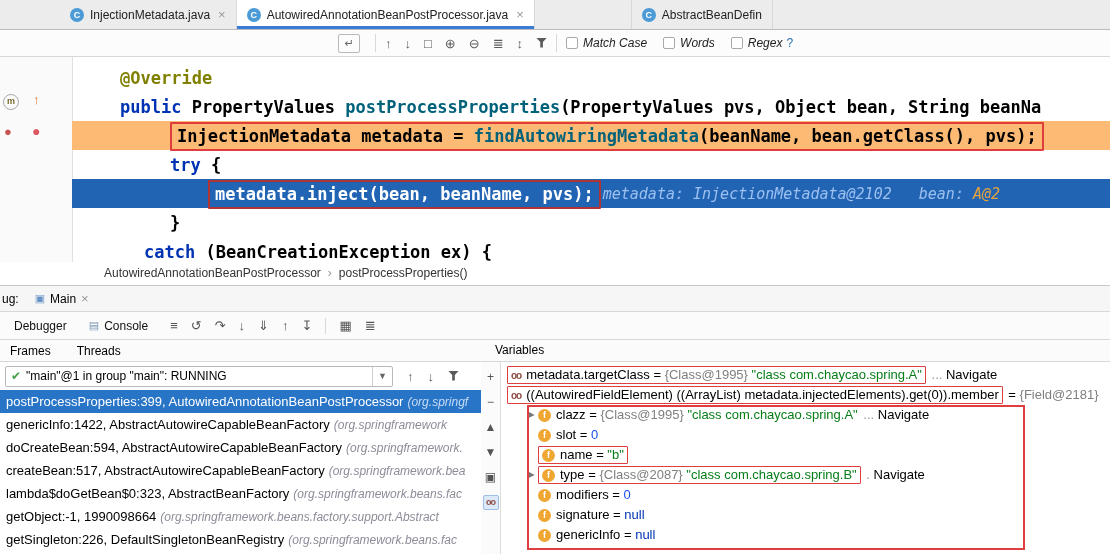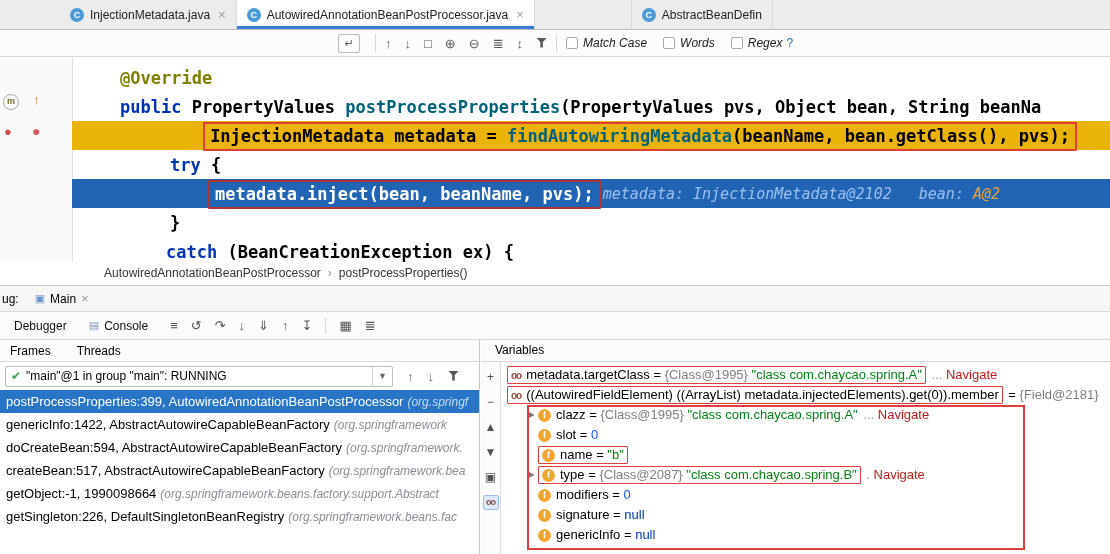--- a/index.html
+++ b/index.html
@@ -39,21 +39,21 @@
   .g-icon{position:absolute;}
   [data-name="method-marker-icon"]{left:3px;top:37px;width:14px;height:14px;border:1px solid #A8A8A8;
       border-radius:50%;color:#7A6A2F;font:bold 9px "Liberation Sans",sans-serif;text-align:center;line-height:13px;}
   [data-name="override-marker-icon"]{left:33px;top:35px;color:#D77532;font:bold 13px "Liberation Sans",sans-serif;}
   [data-name="mute-breakpoint-icon"]{left:4px;top:67px;color:#C75450;font-size:13px;}
   [data-name="breakpoint-icon"]{left:32px;top:66px;color:#DB5860;font-size:14px;}
   .code{position:absolute;left:72px;top:0;right:0;bottom:0;padding-top:6px;}
   .code-line{height:29px;line-height:29px;white-space:pre;
              font-family:"DejaVu Sans Mono",monospace;font-size:17px;font-weight:bold;}
   .bg-exec{background:#2264B4;}
-  .bg-breakpoint{background:#eab308;text-align:center;}
+  .bg-breakpoint{background:#fdba74;}
   .code-inner{display:inline-block;vertical-align:middle;}
   .ed-box{border:2px solid #E03E3E;padding:0 5px;height:25px;line-height:25px;border-radius:1px;}
   .bg-exec .ed-box{border-color:#B03434;}
   .tk-ann{color:#808000}.tk-kw{color:#0033B3}.tk-method{color:#00627A}.tk-plain{color:#000}.tk-exec{color:#fff}
   .inline-hint{margin-left:2px;font-size:15px;font-weight:normal;}
   .tk-hint{color:#9CC0F0;font-style:italic}
   .tk-hint-warm{color:#E8A33D;font-style:italic}
 
   
   .breadcrumbs{position:absolute;left:0;top:262px;width:100%;height:24px;background:#fff;
@@ -71,21 +71,21 @@
 
   .dbg-toolbar{position:absolute;left:0;top:312px;width:100%;height:28px;background:#FBFBFB;
                border-bottom:1px solid #D8D8D8;display:flex;align-items:center;box-sizing:border-box;}
   .view-tabs{display:flex;align-items:center;gap:22px;margin-left:14px;font-size:12px;color:#111;}
   .vtab{display:flex;align-items:center;gap:5px;}
   .vtab-icon{color:#7E99B8;font-size:11px;}
   .dbg-icons{display:flex;align-items:center;gap:13px;margin-left:22px;color:#555;font-size:13px;}
   .tool-sep{width:1px;height:16px;background:#D8D8D8;}
 
   .dbg-content{position:absolute;left:0;top:340px;right:0;bottom:0;}
-  .frames-panel{position:absolute;left:0;top:0;bottom:0;width:480px;border-right:1px solid #C9C9C9;
+  .frames-panel{position:absolute;left:0;top:0;bottom:0;width:528px;border-right:1px solid #C9C9C9;
                 box-sizing:border-box;background:#ef4444;}
   .panel-tabs{height:22px;border-bottom:1px solid #D8D8D8;display:flex;align-items:center;gap:26px;
               padding-left:10px;font-size:12px;box-sizing:border-box;background:#FBFBFB;color:#000;}
   .thread-row{height:28px;display:flex;align-items:center;background:#fff;box-sizing:border-box;}
   .thread-combo{display:flex;align-items:center;width:388px;height:21px;border:1px solid #B9B9B9;
                 border-radius:2px;margin-left:5px;background:#fff;box-sizing:border-box;}
   .check-icon{color:#43A047;font-size:12px;margin:0 5px;flex:none;}
   .thread-text{font-size:12px;color:#000;flex:1;white-space:nowrap;overflow:hidden;}
   .combo-caret{color:#666;font-size:9px;padding:0 5px;border-left:1px solid #CFCFCF;margin-left:4px;
                align-self:stretch;display:flex;align-items:center;flex:none;}
@@ -111,21 +111,21 @@
              padding-top:3px;box-sizing:border-box;}
   .var-row{height:20px;line-height:20px;display:flex;align-items:center;white-space:nowrap;font-size:13px;}
   .tree-arrow{width:13px;flex:none;color:#777;font-size:8px;text-align:center;}
   .watch-icon{font:bold 10px "Liberation Sans",sans-serif;color:#8D4A43;letter-spacing:-1px;margin-right:5px;flex:none;}
   .field-icon{width:13px;height:13px;border-radius:50%;background:#F0A732;color:#fff;
               font:bold 9px "Liberation Sans",sans-serif;text-align:center;line-height:13px;margin-right:5px;flex:none;}
   .var-wrap{display:flex;align-items:center;}
   .var-wrap.var-box{border:1px solid #E03E3E;padding:0 3px;height:18px;box-sizing:border-box;border-radius:1px;}
   .var-wrap span,.var-after span{white-space:pre;}
   .vs-name{color:#000}.vs-plain{color:#000}.vs-ref{color:#7F7F7F}.vs-str{color:#067D17}
-  .vs-num{color:#1750EB}.vs-kw{color:#0033B3}.vs-dots{color:#9A9A9A}.vs-link{color:#b91c1c}
+  .vs-num{color:#1750EB}.vs-kw{color:#0033B3}.vs-dots{color:#9A9A9A}.vs-link{color:#000000}
   .var-after{margin-left:2px;display:flex;align-items:center;}
   .subtree-box{position:absolute;left:26px;top:43px;width:494px;height:141px;border:2px solid #E03E3E;
                pointer-events:none;z-index:5;}
 </style>
 </head>
 <body>
 
 <div class="app" data-name="ide-window">
 
   <div class="tabbar" data-name="editor-tab-strip">
@@ -184,21 +184,21 @@
         <span class="g-icon" data-name="mute-breakpoint-icon">●</span>
         <span class="g-icon" data-name="breakpoint-icon">●</span>
       </div>
     <div class="code" data-name="code-lines">
         <div class="code-line" data-name="code-line"><span class="code-inner" data-name="code-text" style="margin-left: 48px;"><span class="tk-ann" data-name="text-token">@Override</span></span></div>
         <div class="code-line" data-name="code-line"><span class="code-inner" data-name="code-text" style="margin-left: 48px;"><span class="tk-kw" data-name="text-token">public </span><span class="tk-plain" data-name="text-token">PropertyValues </span><span class="tk-method" data-name="text-token">postProcessProperties</span><span class="tk-plain" data-name="text-token">(PropertyValues pvs, Object bean, String beanNa</span></span></div>
         <div class="code-line bg-breakpoint" data-name="code-line"><span class="code-inner ed-box" data-name="code-text" style="margin-left: 98px;"><span class="tk-plain" data-name="text-token">InjectionMetadata metadata = </span><span class="tk-method" data-name="text-token">findAutowiringMetadata</span><span class="tk-plain" data-name="text-token">(beanName, bean.getClass(), pvs);</span></span></div>
         <div class="code-line" data-name="code-line"><span class="code-inner" data-name="code-text" style="margin-left: 98px;"><span class="tk-kw" data-name="text-token">try </span><span class="tk-plain" data-name="text-token">{</span></span></div>
         <div class="code-line bg-exec" data-name="code-line"><span class="code-inner ed-box" data-name="code-text" style="margin-left: 136px;"><span class="tk-exec" data-name="text-token">metadata.inject(bean, beanName, pvs);</span></span><span class="inline-hint" data-name="debugger-inline-hint"><span class="tk-hint" data-name="text-token">metadata: InjectionMetadata@2102</span><span class="tk-hint" data-name="text-token">   bean: </span><span class="tk-hint-warm" data-name="text-token">A@2</span></span></div>
         <div class="code-line" data-name="code-line"><span class="code-inner" data-name="code-text" style="margin-left: 98px;"><span class="tk-plain" data-name="text-token">}</span></span></div>
-        <div class="code-line" data-name="code-line"><span class="code-inner" data-name="code-text" style="margin-left: 94px;"><span class="tk-kw" data-name="text-token">catch </span><span class="tk-plain" data-name="text-token">(BeanCreationException ex) {</span></span></div>
+        <div class="code-line" data-name="code-line"><span class="code-inner" data-name="code-text" style="margin-left: 72px;"><span class="tk-kw" data-name="text-token">catch </span><span class="tk-plain" data-name="text-token">(BeanCreationException ex) {</span></span></div>
       </div>
   </div>
 
   <div class="breadcrumbs" data-name="breadcrumb"><span class="bc-item" data-name="breadcrumb-item">AutowiredAnnotationBeanPostProcessor</span><span class="bc-sep" data-name="breadcrumb-separator-icon">›</span><span class="bc-item" data-name="breadcrumb-item">postProcessProperties()</span></div>
 
   <div class="dbg-header" data-name="debug-window-header">
     <span class="dbg-label" data-name="debug-window-label">ug:</span>
     <span class="dbg-tab" data-name="tab-main">
       <span class="dbg-tab-icon" data-name="window-icon">▣</span>
       <span class="dbg-tab-label" data-name="tab-label">Main</span>
@@ -247,20 +247,21 @@
             <span class="tool-icon" data-name="frame-up-icon">↑</span>
             <span class="tool-icon" data-name="frame-down-icon">↓</span>
             <span class="tool-icon" data-name="frames-filter-icon"><span class="funnel" data-name="funnel-shape"></span></span>
           </span>
       </div>
       <div class="frames-list" data-name="frames-list">
           <div class="frame-row selected" data-name="stack-frame-row"><span class="fr-main" data-name="frame-location">postProcessProperties:399, AutowiredAnnotationBeanPostProcessor</span><span class="fr-pkg" data-name="frame-package">(org.springf</span></div>
           <div class="frame-row" data-name="stack-frame-row"><span class="fr-main" data-name="frame-location">genericInfo:1422, AbstractAutowireCapableBeanFactory</span><span class="fr-pkg" data-name="frame-package">(org.springframework</span></div>
           <div class="frame-row" data-name="stack-frame-row"><span class="fr-main" data-name="frame-location">doCreateBean:594, AbstractAutowireCapableBeanFactory</span><span class="fr-pkg" data-name="frame-package">(org.springframework.</span></div>
           <div class="frame-row" data-name="stack-frame-row"><span class="fr-main" data-name="frame-location">createBean:517, AbstractAutowireCapableBeanFactory</span><span class="fr-pkg" data-name="frame-package">(org.springframework.bea</span></div>
+          <div class="frame-row" data-name="stack-frame-row"><span class="fr-main" data-name="frame-location">lambda$doGetBean$0:323, AbstractBeanFactory</span><span class="fr-pkg" data-name="frame-package">(org.springframework.beans.fac</span></div>
           <div class="frame-row" data-name="stack-frame-row"><span class="fr-main" data-name="frame-location">getObject:-1, 1990098664</span><span class="fr-pkg" data-name="frame-package">(org.springframework.beans.factory.support.Abstract</span></div>
           <div class="frame-row" data-name="stack-frame-row"><span class="fr-main" data-name="frame-location">getSingleton:226, DefaultSingletonBeanRegistry</span><span class="fr-pkg" data-name="frame-package">(org.springframework.beans.fac</span></div>
         </div>
     </div>
 
     <div class="vars-panel" data-name="variables-panel">
       <div class="vars-header" data-name="variables-header">
         <span data-name="variables-title">Variables</span>
       </div>
       <div class="vars-side" data-name="variables-side-toolbar">

